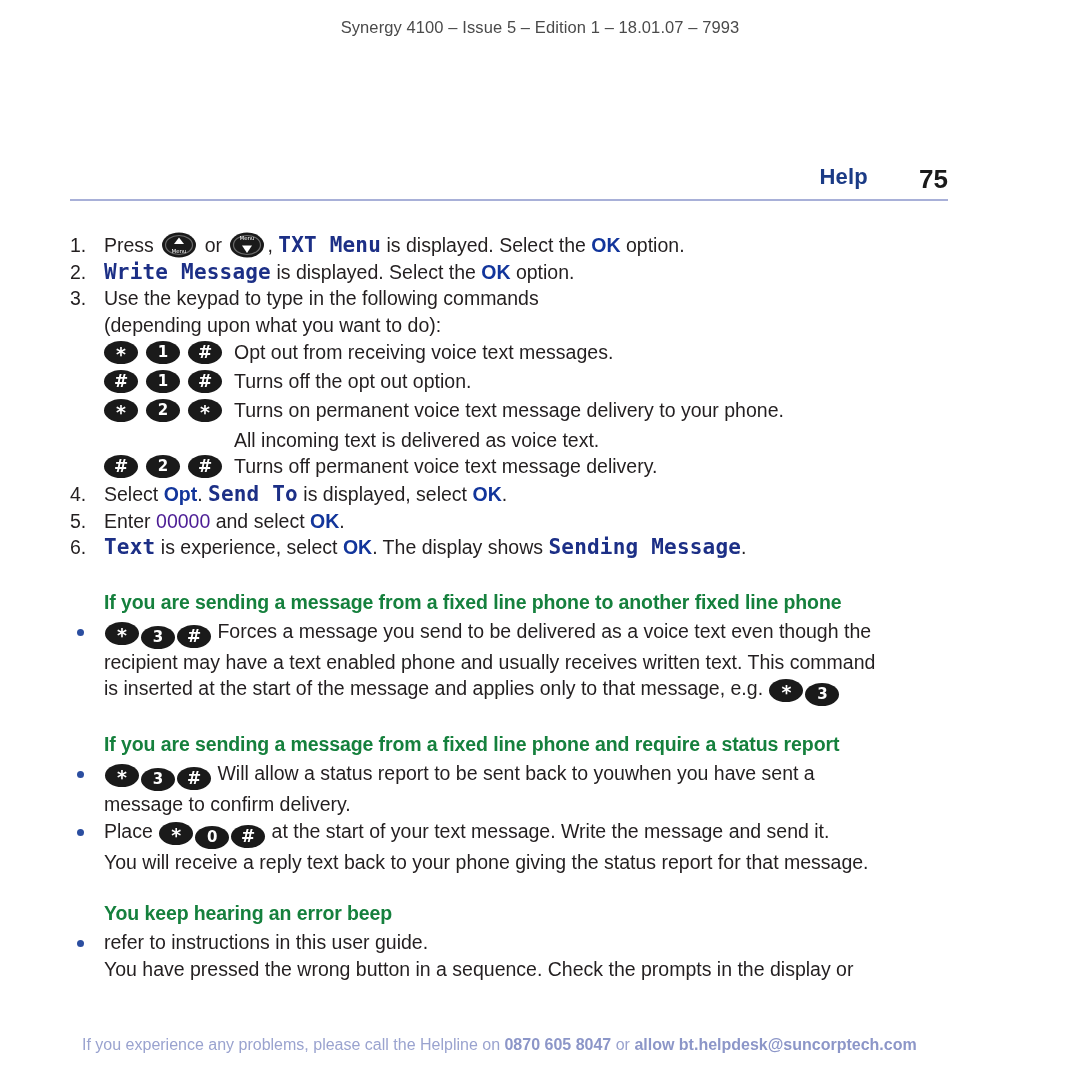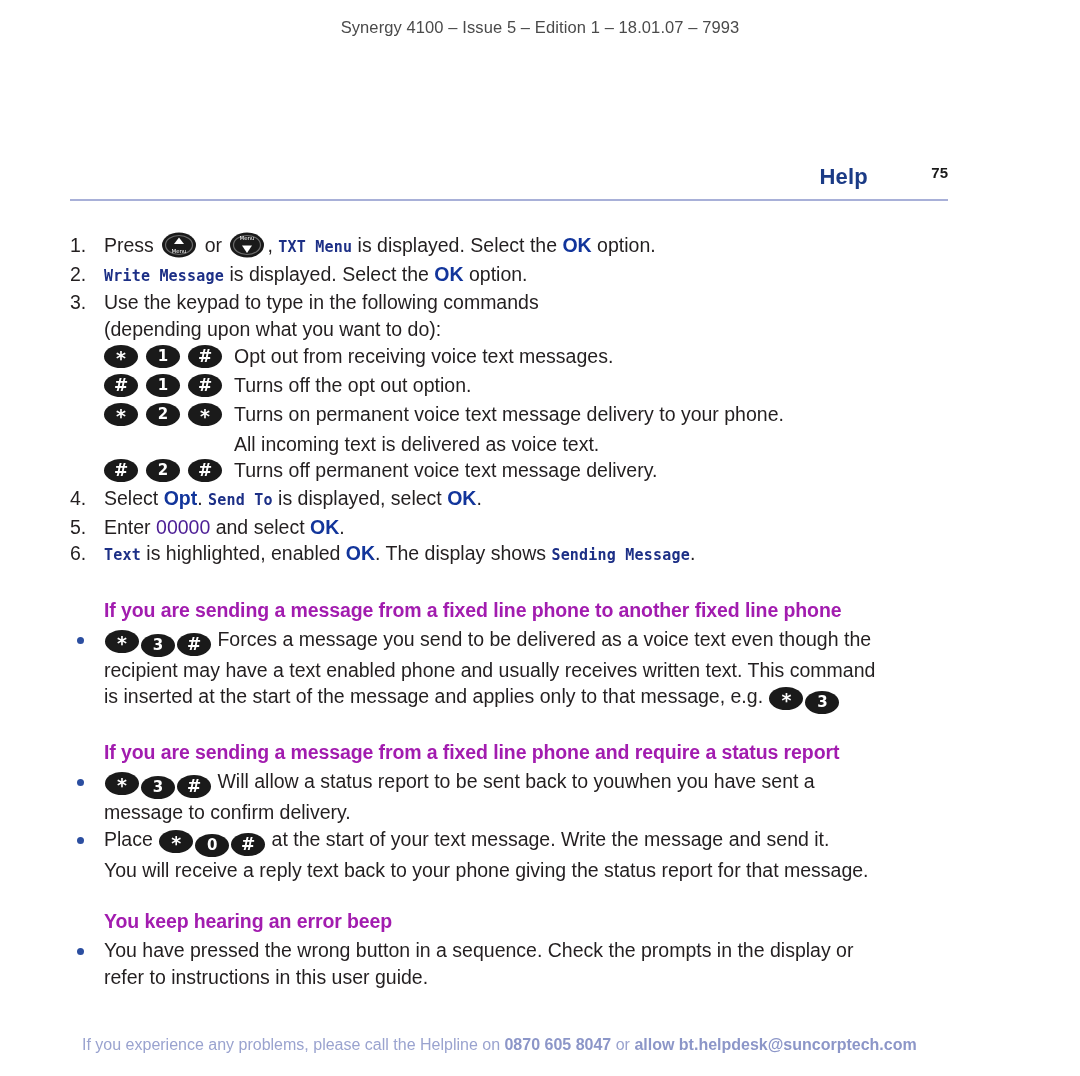--- a/index.html
+++ b/index.html
@@ -43,21 +43,21 @@
     top: 0;
     font-size: 22px;
     font-weight: bold;
     color: #1b3b86;
     letter-spacing: 0.2px;
   }
   .page-header .page-number {
     position: absolute;
     right: 0;
     top: 0;
-    font-size: 15px;
+    font-size: 26px;
     font-weight: bold;
     color: #1a1a1a;
   }
   .header-rule {
     position: absolute;
     top: 199px;
     left: 70px;
     width: 878px;
     height: 2px;
     background: #a8b0d8;
@@ -123,34 +123,34 @@
     top: 11px;
     width: 7px;
     height: 7px;
     border-radius: 50%;
     background: #2b4ea0;
   }
 
   .subhead {
     font-size: 19.5px;
     font-weight: bold;
-    color: #a21caf;
+    color: #15803d;
     padding-left: 34px;
     letter-spacing: -0.1px;
   }
 
   
   .ok, .opt {
     font-weight: bold;
     color: #12359b;
   }
   .lcd {
     font-family: "DejaVu Sans Mono", monospace;
     color: #1c2f86;
-    font-size: 15px;
+    font-size: 21px;
     letter-spacing: 0.2px;
     font-weight: bold;
     text-align: right;
   }
   .bluenum {
     color: #4c1d95;
   }
 
   
   .key {
@@ -285,21 +285,21 @@
     <span><span>Select </span><span class="opt">Opt</span><span>. </span><span class="lcd">Send To</span><span> is displayed, select </span><span class="ok">OK</span><span>.</span></span>
   </div>
 
   <div class="num-item line">
     <span class="num">5.</span>
     <span><span>Enter </span><span class="bluenum">00000</span><span> and select </span><span class="ok">OK</span><span>.</span></span>
   </div>
 
   <div class="num-item line">
     <span class="num">6.</span>
-    <span><span class="lcd">Text</span><span> is highlighted, enabled </span><span class="ok">OK</span><span>. The display shows </span><span class="lcd">Sending Message</span><span>.</span></span>
+    <span><span class="lcd">Text</span><span> is experience, select </span><span class="ok">OK</span><span>. The display shows </span><span class="lcd">Sending Message</span><span>.</span></span>
   </div>
 
   <div style="height:30px"></div>
   <div class="subhead">If you are sending a message from a fixed line phone to another fixed line phone</div>
 
   <div style="height:4px"></div>
   <div class="bullet-item">
     <span class="bullet"></span>
     <div class="line"><span class="key star inline">*</span><span class="key digit inline">3</span><span class="key hash inline">#</span> <span>Forces a message you send to be delivered as a voice text even though the</span></div>
     <div class="line">recipient may have a text enabled phone and usually receives written text. This command</div>
@@ -321,19 +321,19 @@
     <div class="line"><span>Place </span><span class="key star inline">*</span><span class="key digit inline">0</span><span class="key hash inline">#</span><span> at the start of your text message. Write the message and send it.</span></div>
     <div class="line">You will receive a reply text back to your phone giving the status report for that message.</div>
   </div>
 
   <div style="height:27px"></div>
   <div class="subhead">You keep hearing an error beep</div>
 
   <div style="height:4px"></div>
   <div class="bullet-item">
     <span class="bullet"></span>
+    <div class="line">refer to instructions in this user guide.</div>
     <div class="line">You have pressed the wrong button in a sequence. Check the prompts in the display or</div>
-    <div class="line">refer to instructions in this user guide.</div>
   </div>
 
 </div>
 
 <div class="footer"><span>If you experience any problems, please call the Helpline on </span><span class="strong">0870 605 8047</span><span> or </span><span class="strong">allow bt.helpdesk@suncorptech.com</span></div>
 
 </body></html>

